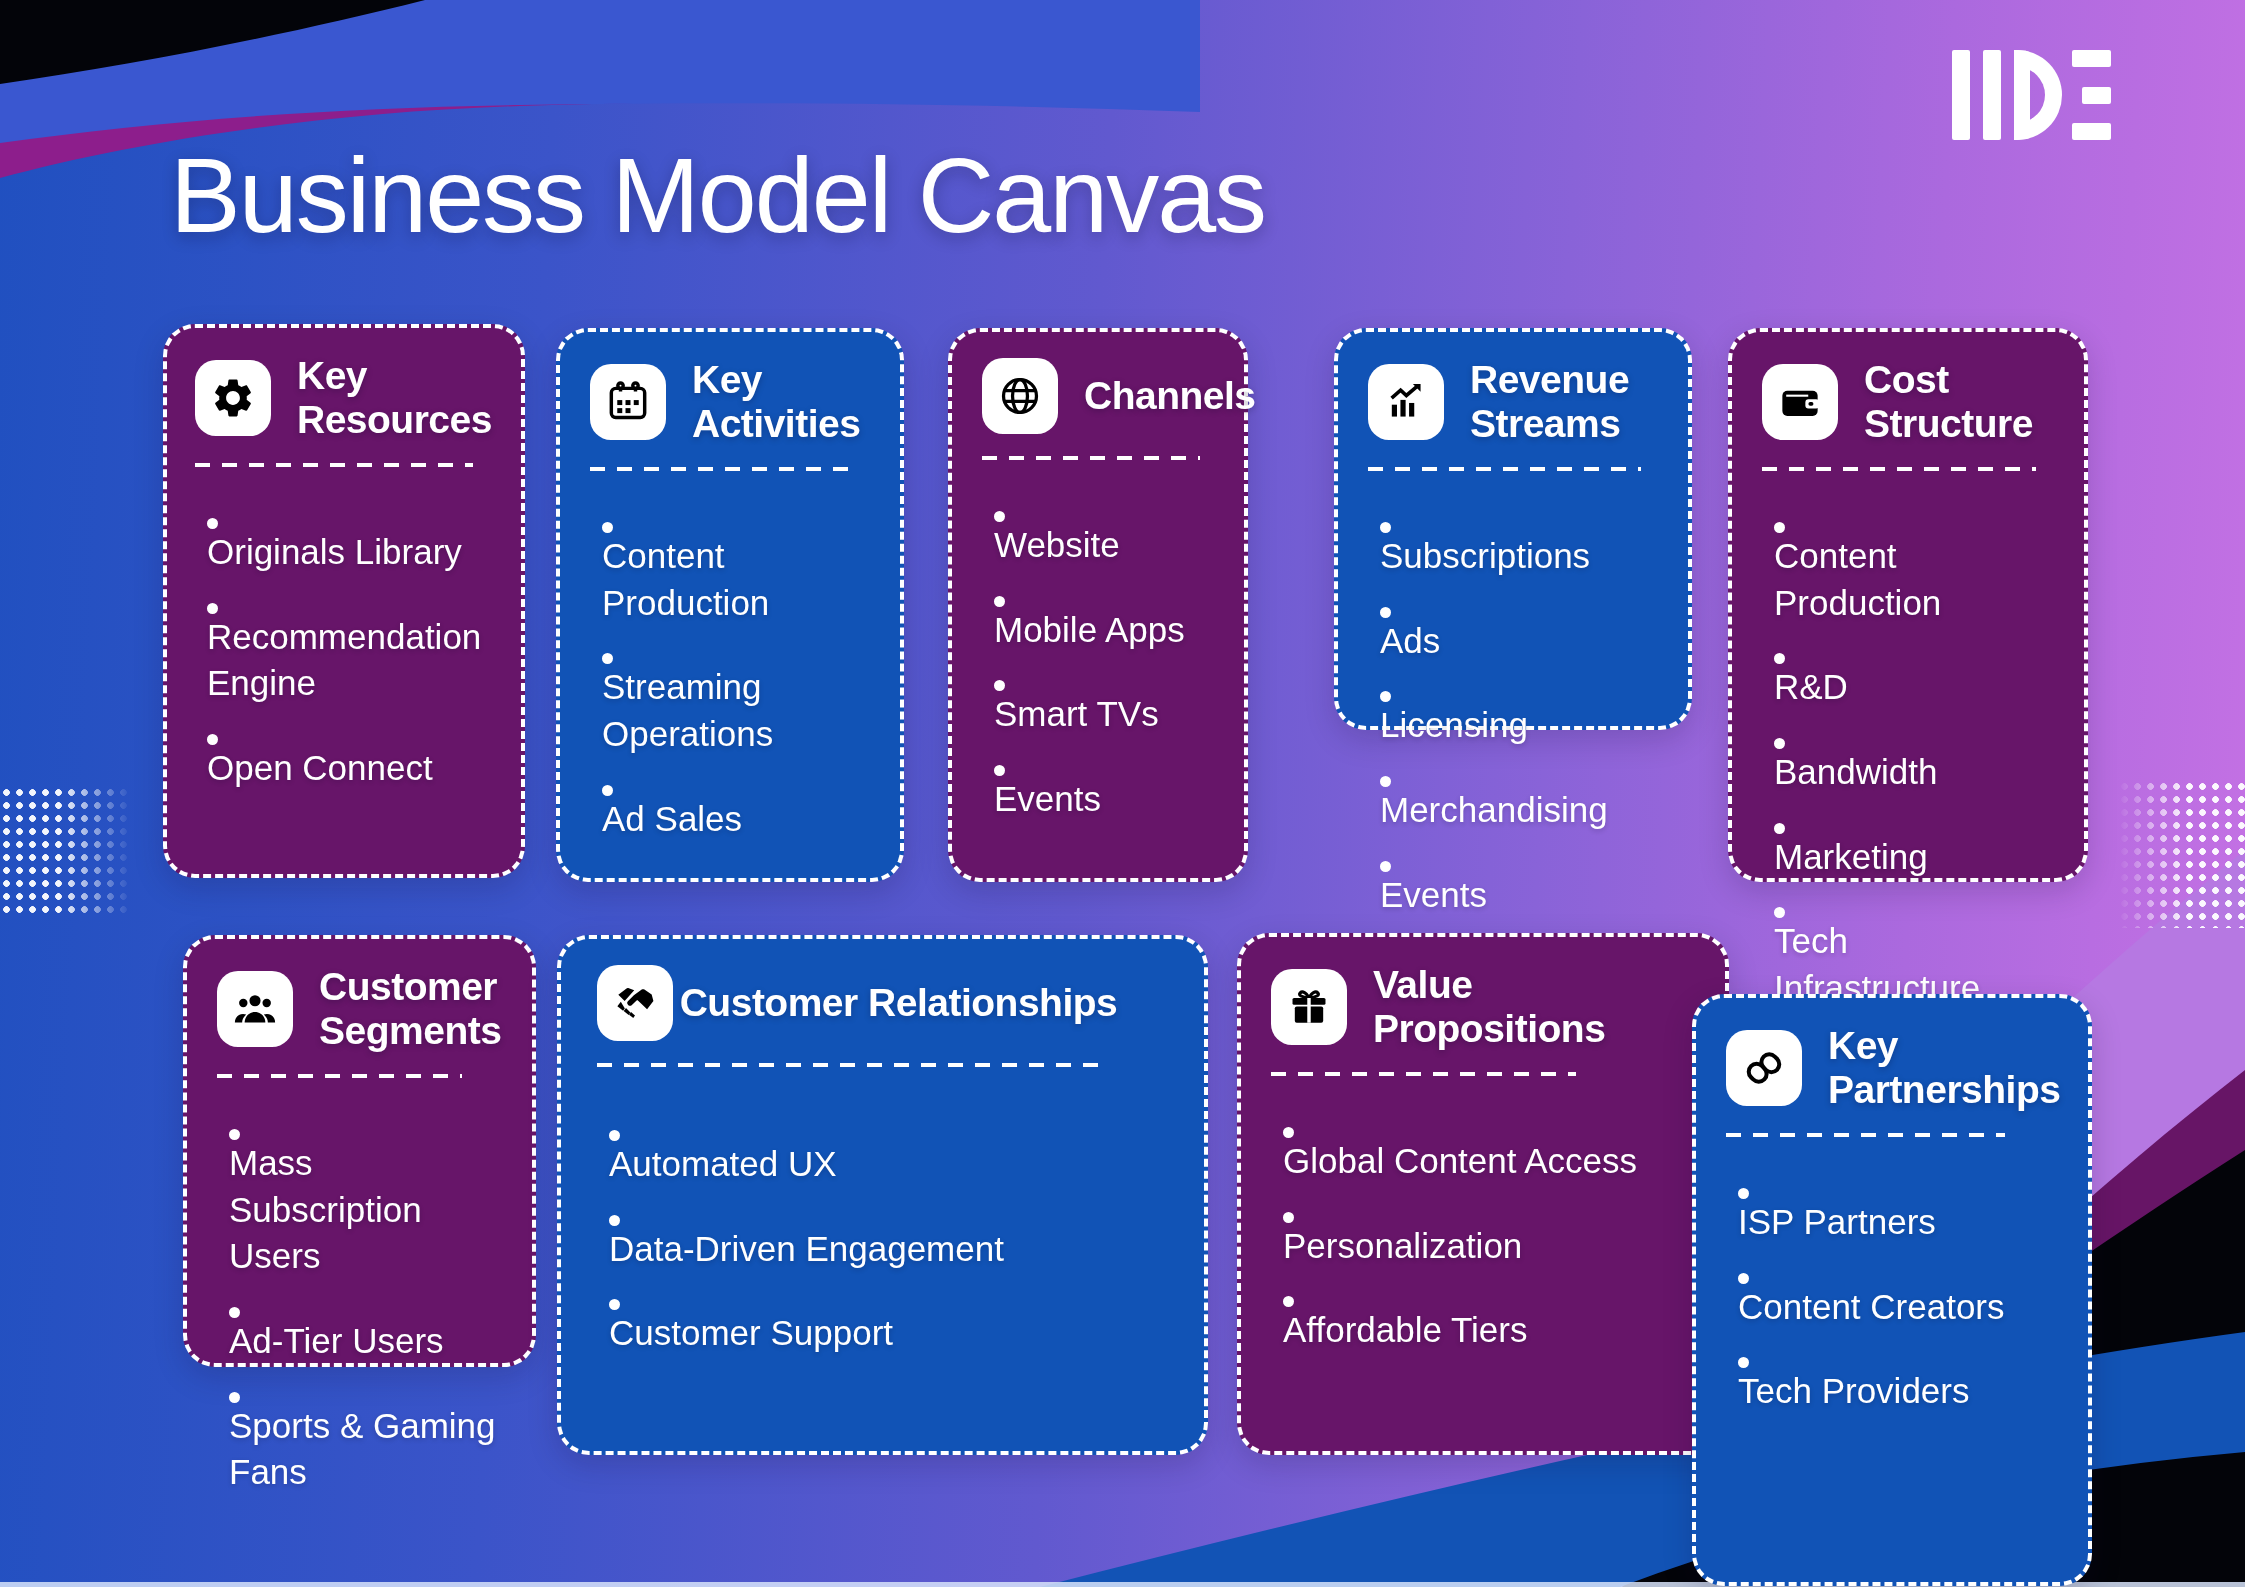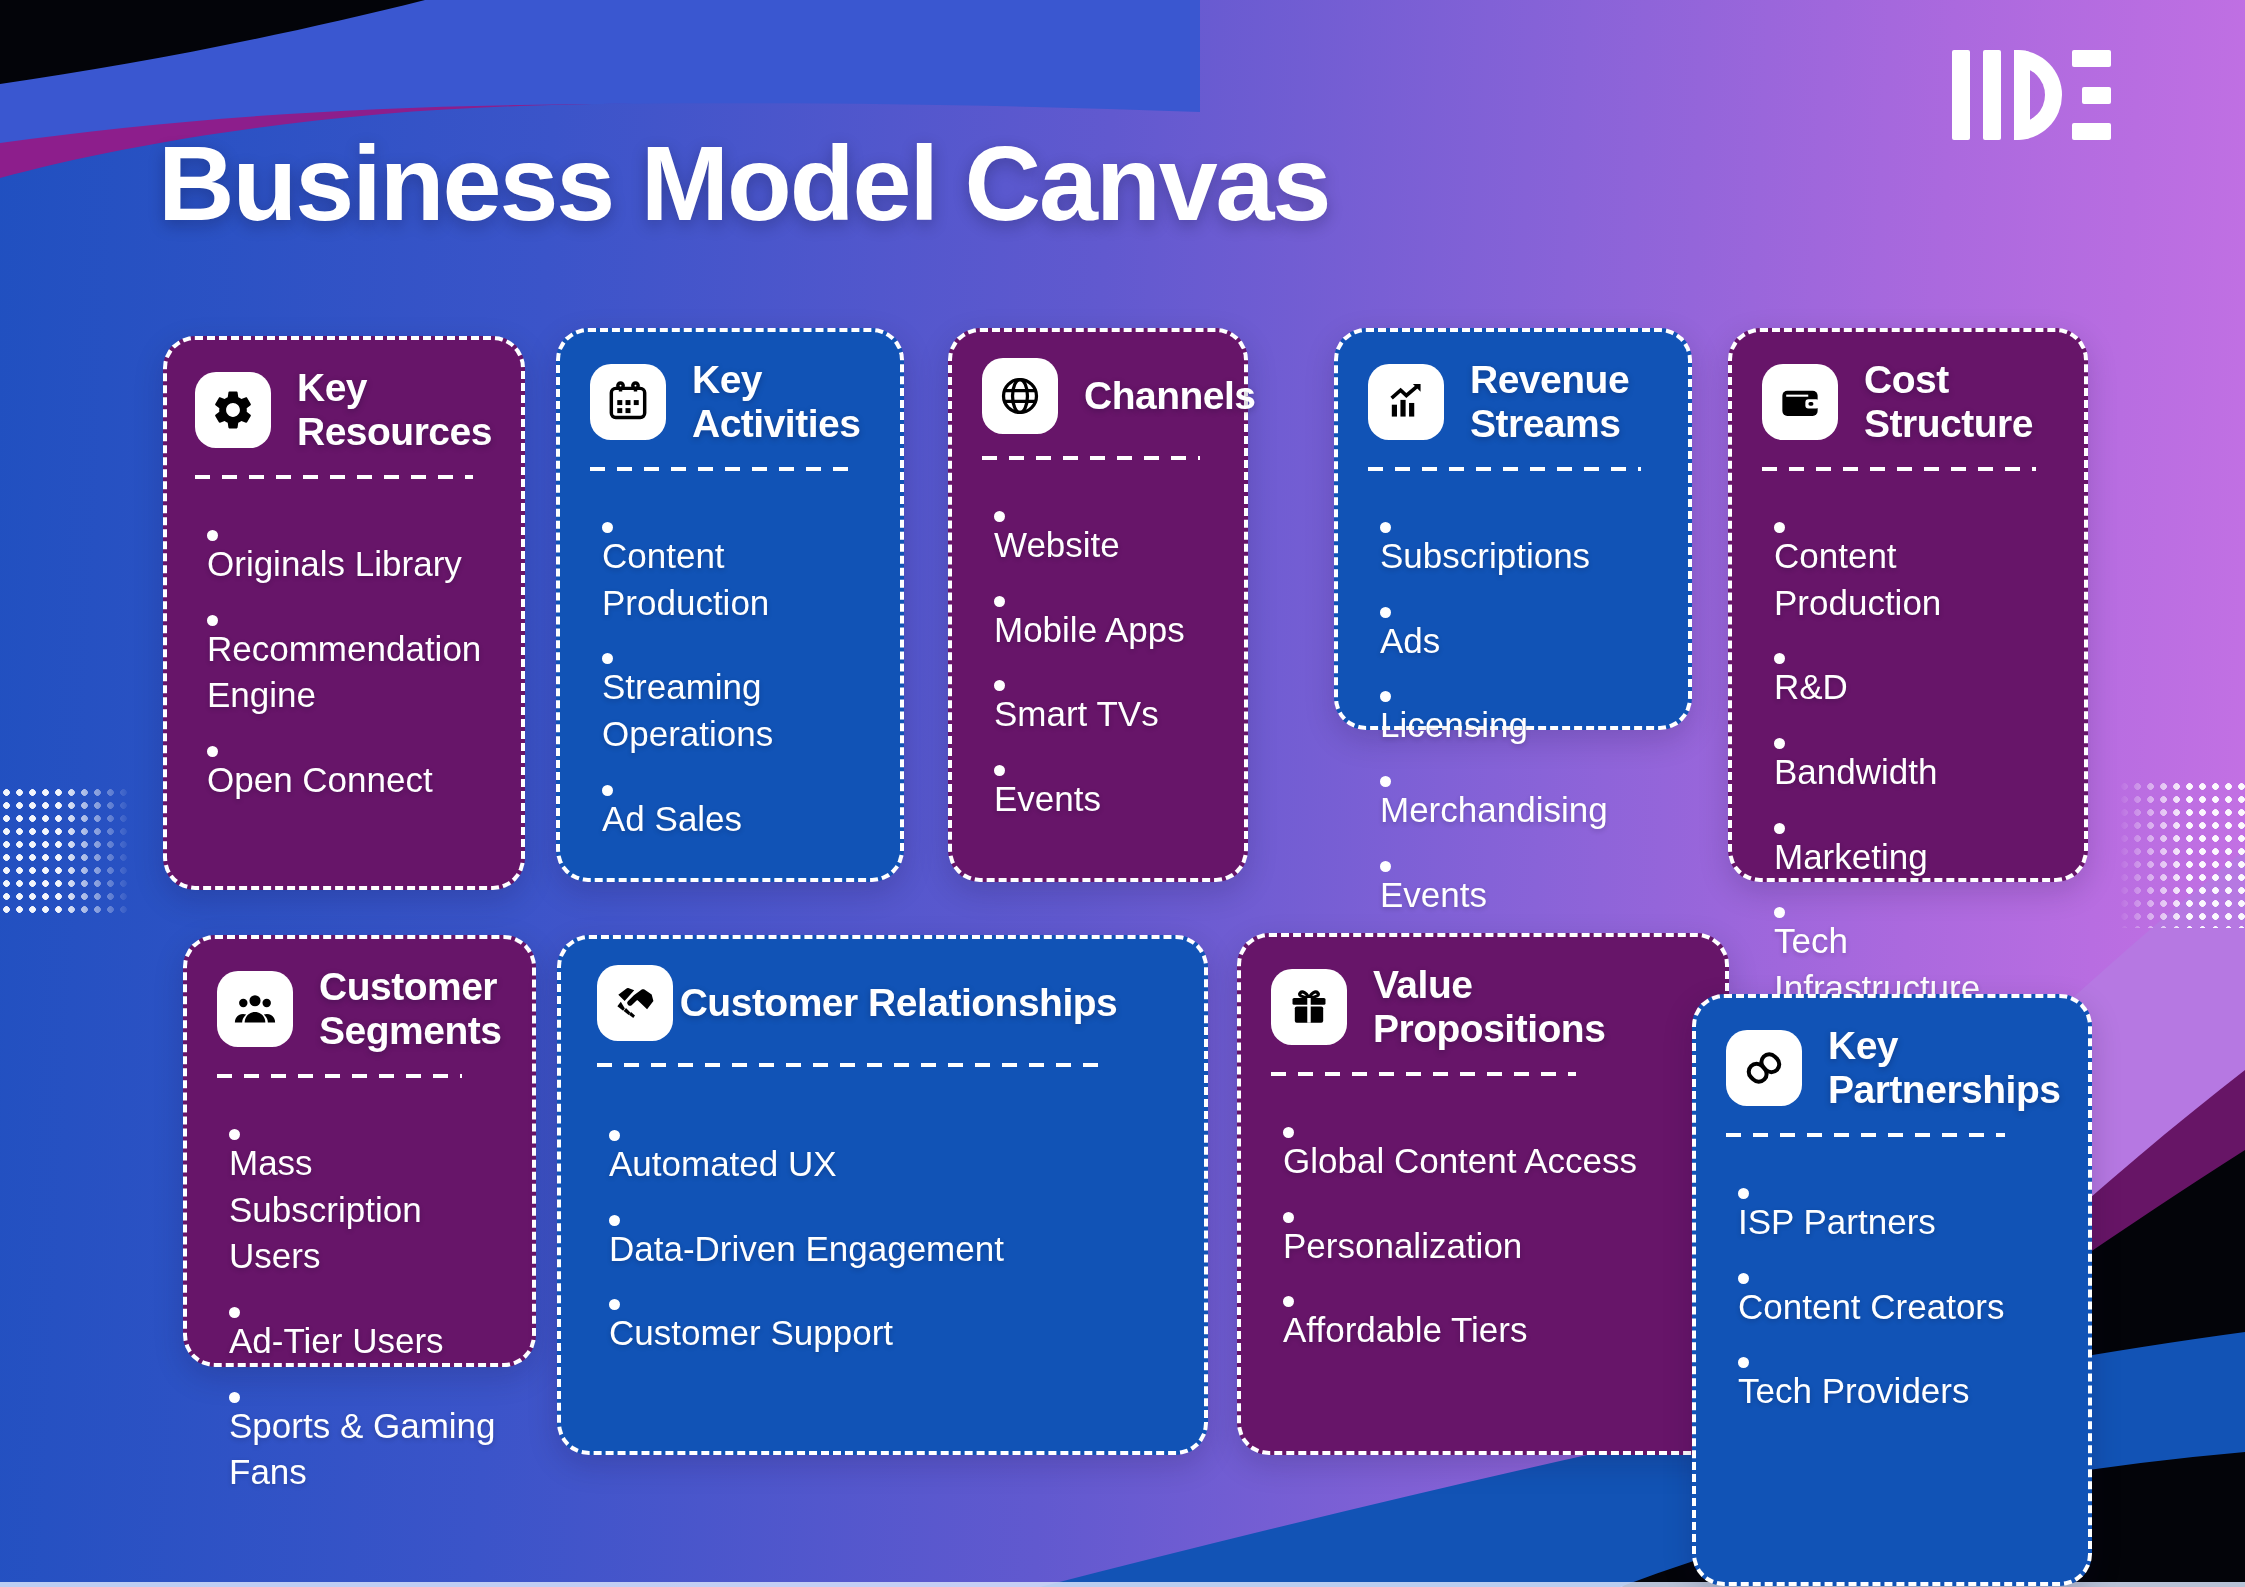--- a/index.html
+++ b/index.html
@@ -14,22 +14,22 @@
       #3b54c9 24%,
       #6159cf 48%,
       #8963d8 68%,
       #ab69de 84%,
       var(--background_purple) 100%);
   }
   svg.bg-deco{position:absolute;inset:0;display:block;}
 
   
   .page-title{
-    position:absolute;left:158px;top:128px;margin:0;
-    font-size:106px;line-height:1.04;font-weight:700;
+    position:absolute;left:158px;top:128px;margin:12px;
+    font-size:106px;line-height:1.04;font-weight:400;
     letter-spacing:-2px;color:#fff;
     text-shadow:0 5px 16px rgba(10,10,40,.28);
   }
 
   
   .brand-logo{position:absolute;left:1952px;top:50px;width:160px;height:90px;display:flex;align-items:stretch;}
   .brand-logo .lg-bar{width:18px;background:#fff;border-radius:2px;margin-right:13px;}
   .brand-logo .lg-d{
     width:48px;height:90px;margin-right:10px;
     border:17px solid #fff;border-left-width:16px;
@@ -94,21 +94,21 @@
     text-shadow:0 2px 5px rgba(0,0,30,.2);
     overflow-wrap:break-word;hyphens:none;flex-direction:column;
   }
   .card-list .dot{
     flex:0 0 auto;width:11px;height:11px;border-radius:50%;
     background:#fff;margin:17px 24px 0 0;
   }
   .card-list .li-text{min-width:0;}
 
   
-  .card--key-resources       {left:163px; top:336px; width:362px; height:554px;padding-left:28px;}
+  .card--key-resources       {left:163px; top:324px; width:362px; height:554px;padding-left:28px;}
   .card--key-activities      {left:556px; top:328px; width:348px; height:554px;}
   .card--channels            {left:948px; top:328px; width:300px; height:554px;}
   .card--revenue-streams     {left:1334px;top:328px; width:358px; height:402px;}
   .card--cost-structure      {left:1728px;top:328px; width:360px; height:554px;}
   .card--customer-segments   {left:183px; top:935px; width:353px; height:432px;}
   .card--customer-relationships{left:557px;top:935px;width:651px; height:520px;padding-left:36px;}
   .card--value-propositions  {left:1237px;top:933px; width:492px; height:522px;}
   .card--key-partnerships    {left:1692px;top:994px; width:400px; height:592px;}
 
   .card--customer-relationships .card-head{gap:0;}

